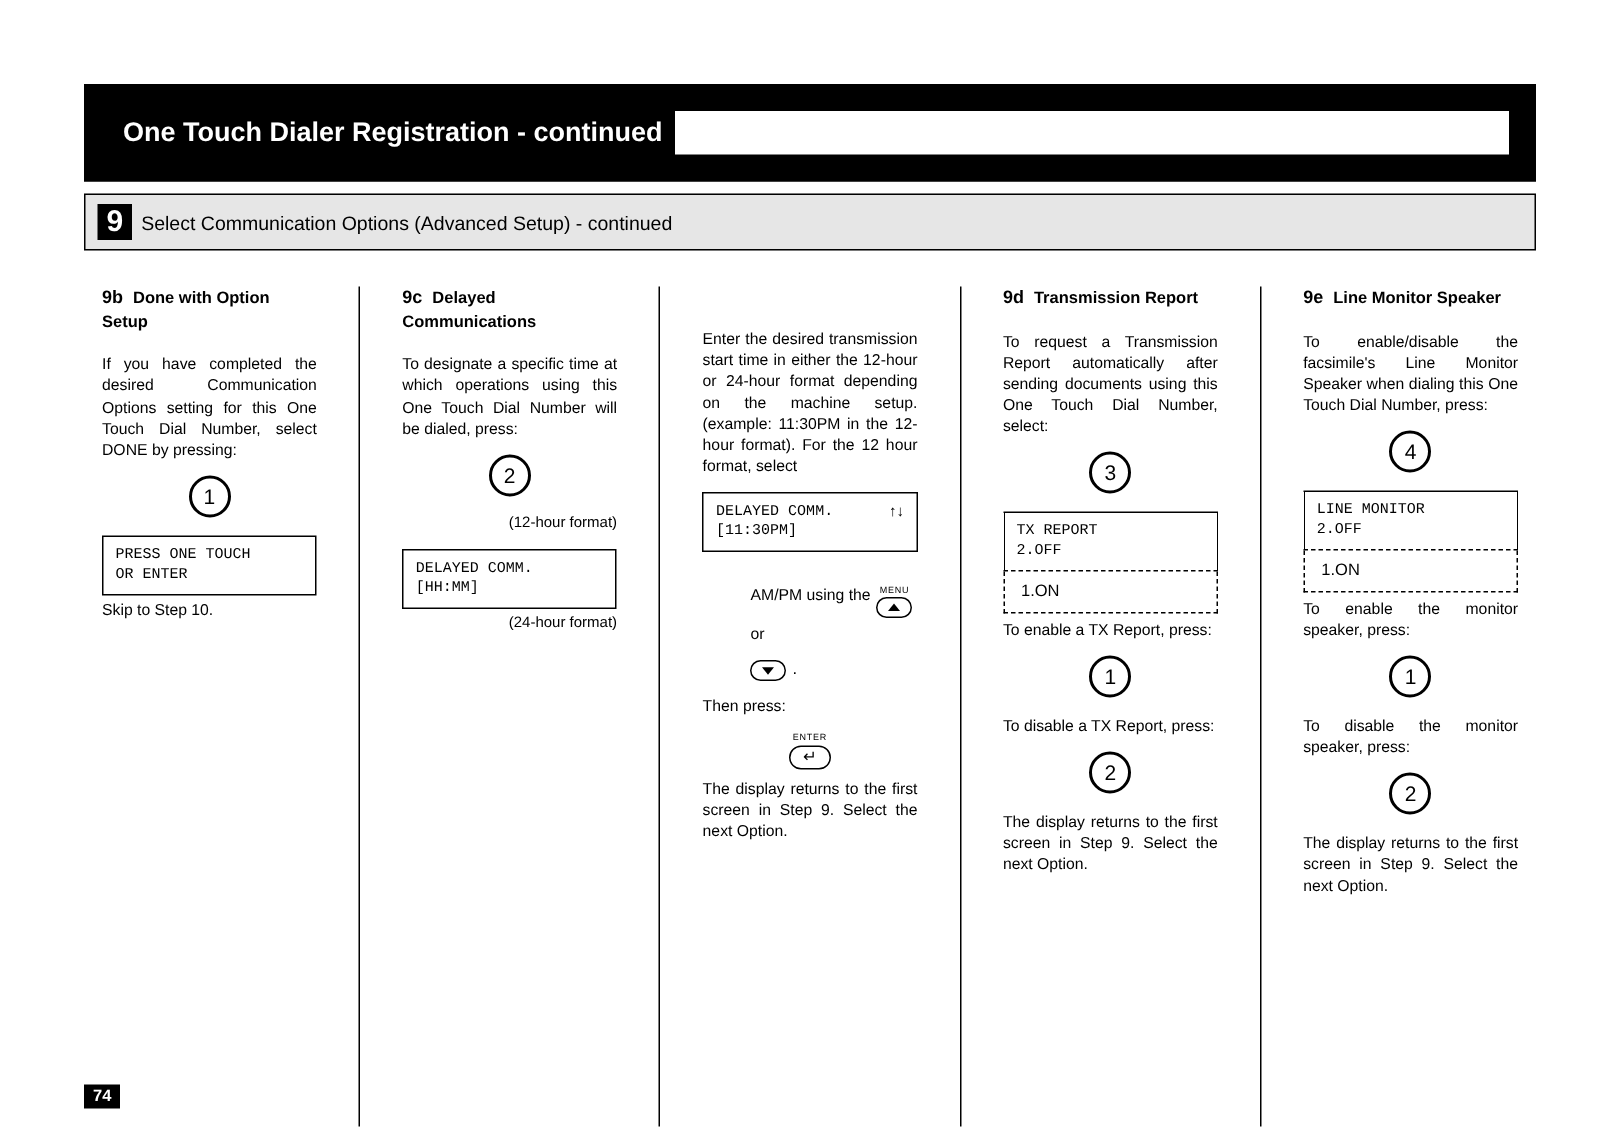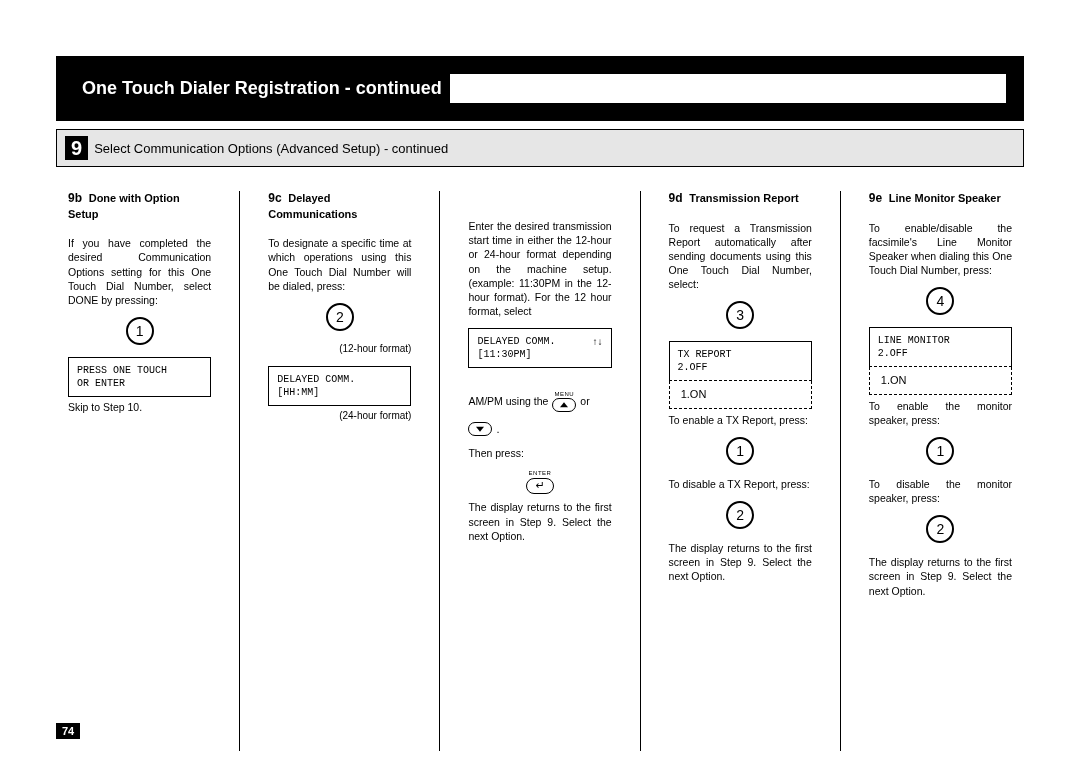--- a/index.html
+++ b/index.html
@@ -159,21 +159,21 @@
   }
   .updn {
     font-family: Arial; font-size:10px;
   }
   .page-num {
     position:absolute; left:56px; bottom:24px;
     background:#000; color:#fff; font-weight:bold; font-size:11px;
     padding:2px 6px;
     text-align:right;
   }
-  .inline-row { display:flex; align-items:center; gap:4px; flex-wrap:wrap;}
+  .inline-row { display:flex; align-items:flex-start; gap:4px; flex-wrap:wrap;margin-left:32px;}
 </style>
 </head>
 <body>
 
 <div class="page">
 
   <div class="title-outer">
     <div class="black">One Touch Dialer Registration - continued</div>
     <div class="white"></div>
   </div>

